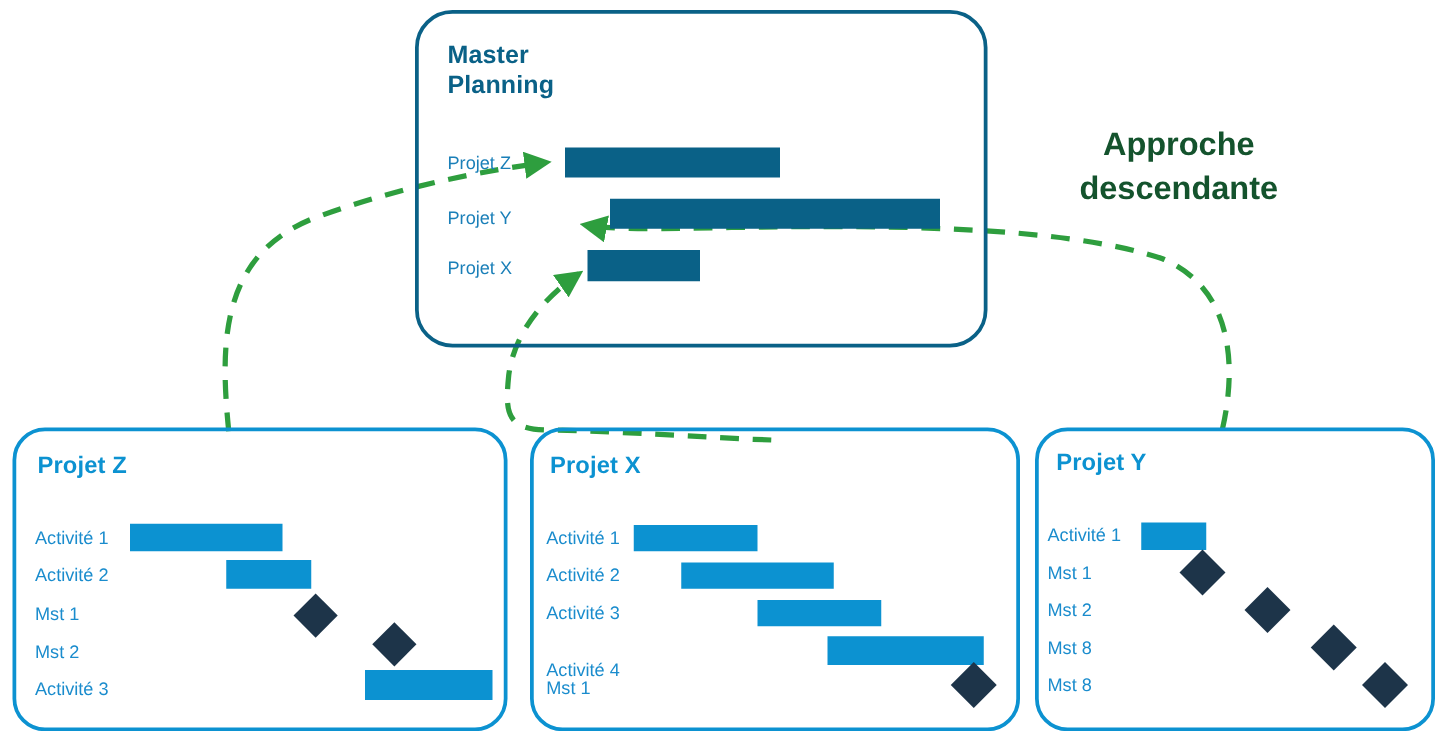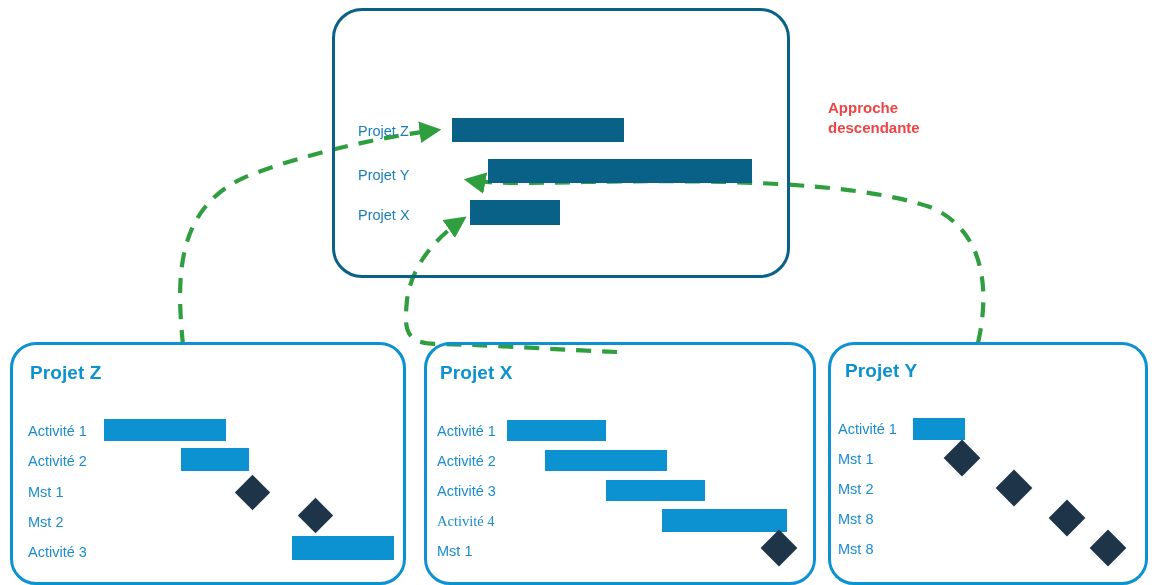--- a/index.html
+++ b/index.html
@@ -68,25 +68,25 @@
     background: #0a6187;
   }
   .diamond {
     position: absolute;
     background: #1d3449;
     transform: rotate(45deg);
   }
   
   .green-label {
     position: absolute;
-    color: #ef4444;
+    color: #14532d;
     font-weight: bold;
-    font-size: 15px;
+    font-size: 26px;
     line-height: 1.35;
-    text-align: left;
+    text-align: center;
     white-space: pre-line;
   }
   #arrows {
     position: absolute;
     left: 0;
     top: 0;
     width: 1161px;
     height: 585px;
     pointer-events: none;
   }
@@ -105,20 +105,22 @@
 
     <path d="M 183 345 C 176 275 176 205 250 175 C 320 149 390 136 437 130" fill="none" stroke="#2e9e3e" stroke-width="4.2" stroke-dasharray="15 11" stroke-linecap="butt" marker-end="url(#gh)"></path>
 
     <path d="M 617 352 C 560 350 500 345 436 344 C 405 343 404 330 407 300 C 412 262 440 235 463 219" fill="none" stroke="#2e9e3e" stroke-width="4.2" stroke-dasharray="15 11" stroke-linecap="butt" marker-end="url(#gh)"></path>
 
     <path d="M 978 343 C 990 290 985 230 930 207 C 850 180 700 180 585 182 C 530 183 490 184 468 180" fill="none" stroke="#2e9e3e" stroke-width="4.2" stroke-dasharray="15 11" stroke-linecap="butt" marker-end="url(#gh)"></path>
   </svg>
 
   <div class="box master" style="left:332px; top:8px; width:458px; height:270px;"></div>
 
+  <div class="box-title title-master" style="left:358px; top:33px;">Master
+Planning</div>
 
   <div class="row-label master-label" style="left:358px; top:124px;">Projet Z</div>
   <div class="bar dark" style="left:452px; top:118px; width:172px; height:24px;"></div>
 
   <div class="row-label master-label" style="left:358px; top:168px;">Projet Y</div>
   <div class="bar dark" style="left:488px; top:159px; width:264px; height:24px;"></div>
 
   <div class="row-label master-label" style="left:358px; top:208px;">Projet X</div>
   <div class="bar dark" style="left:470px; top:200px; width:90px; height:25px;"></div>
 
@@ -148,21 +150,21 @@
 
   <div class="row-label" style="left:437px; top:424px;">Activité 1</div>
   <div class="bar" style="left:507px; top:420px; width:99px; height:21px;"></div>
 
   <div class="row-label" style="left:437px; top:454px;">Activité 2</div>
   <div class="bar" style="left:545px; top:450px; width:122px; height:21px;"></div>
 
   <div class="row-label" style="left:437px; top:484px;">Activité 3</div>
   <div class="bar" style="left:606px; top:480px; width:99px; height:21px;"></div>
 
-  <div class="row-label" style="left:437px; top:514px;font-family:Liberation Serif, serif;">Activité 4</div>
+  <div class="row-label" style="left:437px; top:530px;">Activité 4</div>
   <div class="bar" style="left:662px; top:509px; width:125px; height:23px;"></div>
 
   <div class="row-label" style="left:437px; top:544px;">Mst 1</div>
   <div class="diamond" style="left:766px; top:535px; width:26px; height:26px;"></div>
 
   <div class="box sub" style="left:828px; top:342px; width:320px; height:243px;"></div>
   <div class="box-title title-sub" style="left:845px; top:360px;">Projet Y</div>
 
   <div class="row-label" style="left:838px; top:422px;">Activité 1</div>
   <div class="bar" style="left:913px; top:418px; width:52px; height:22px;"></div>

